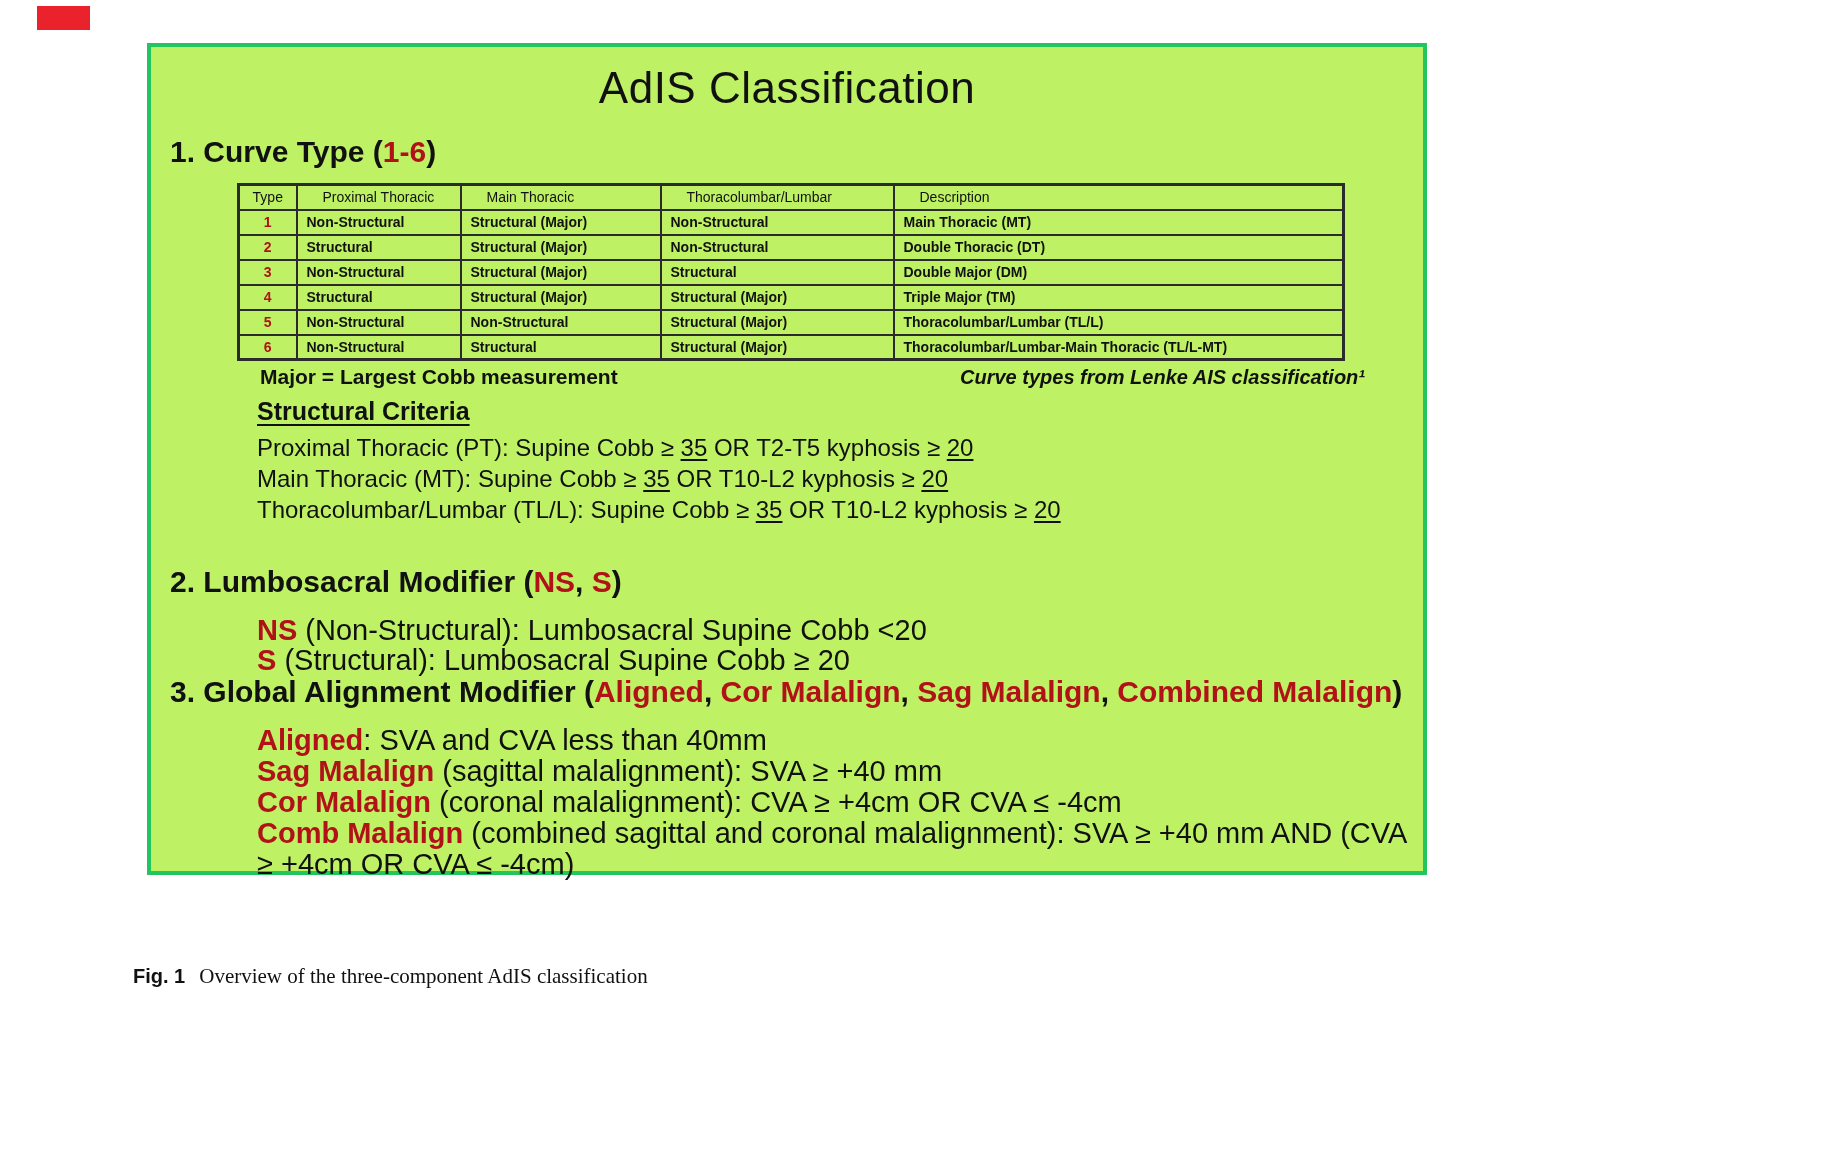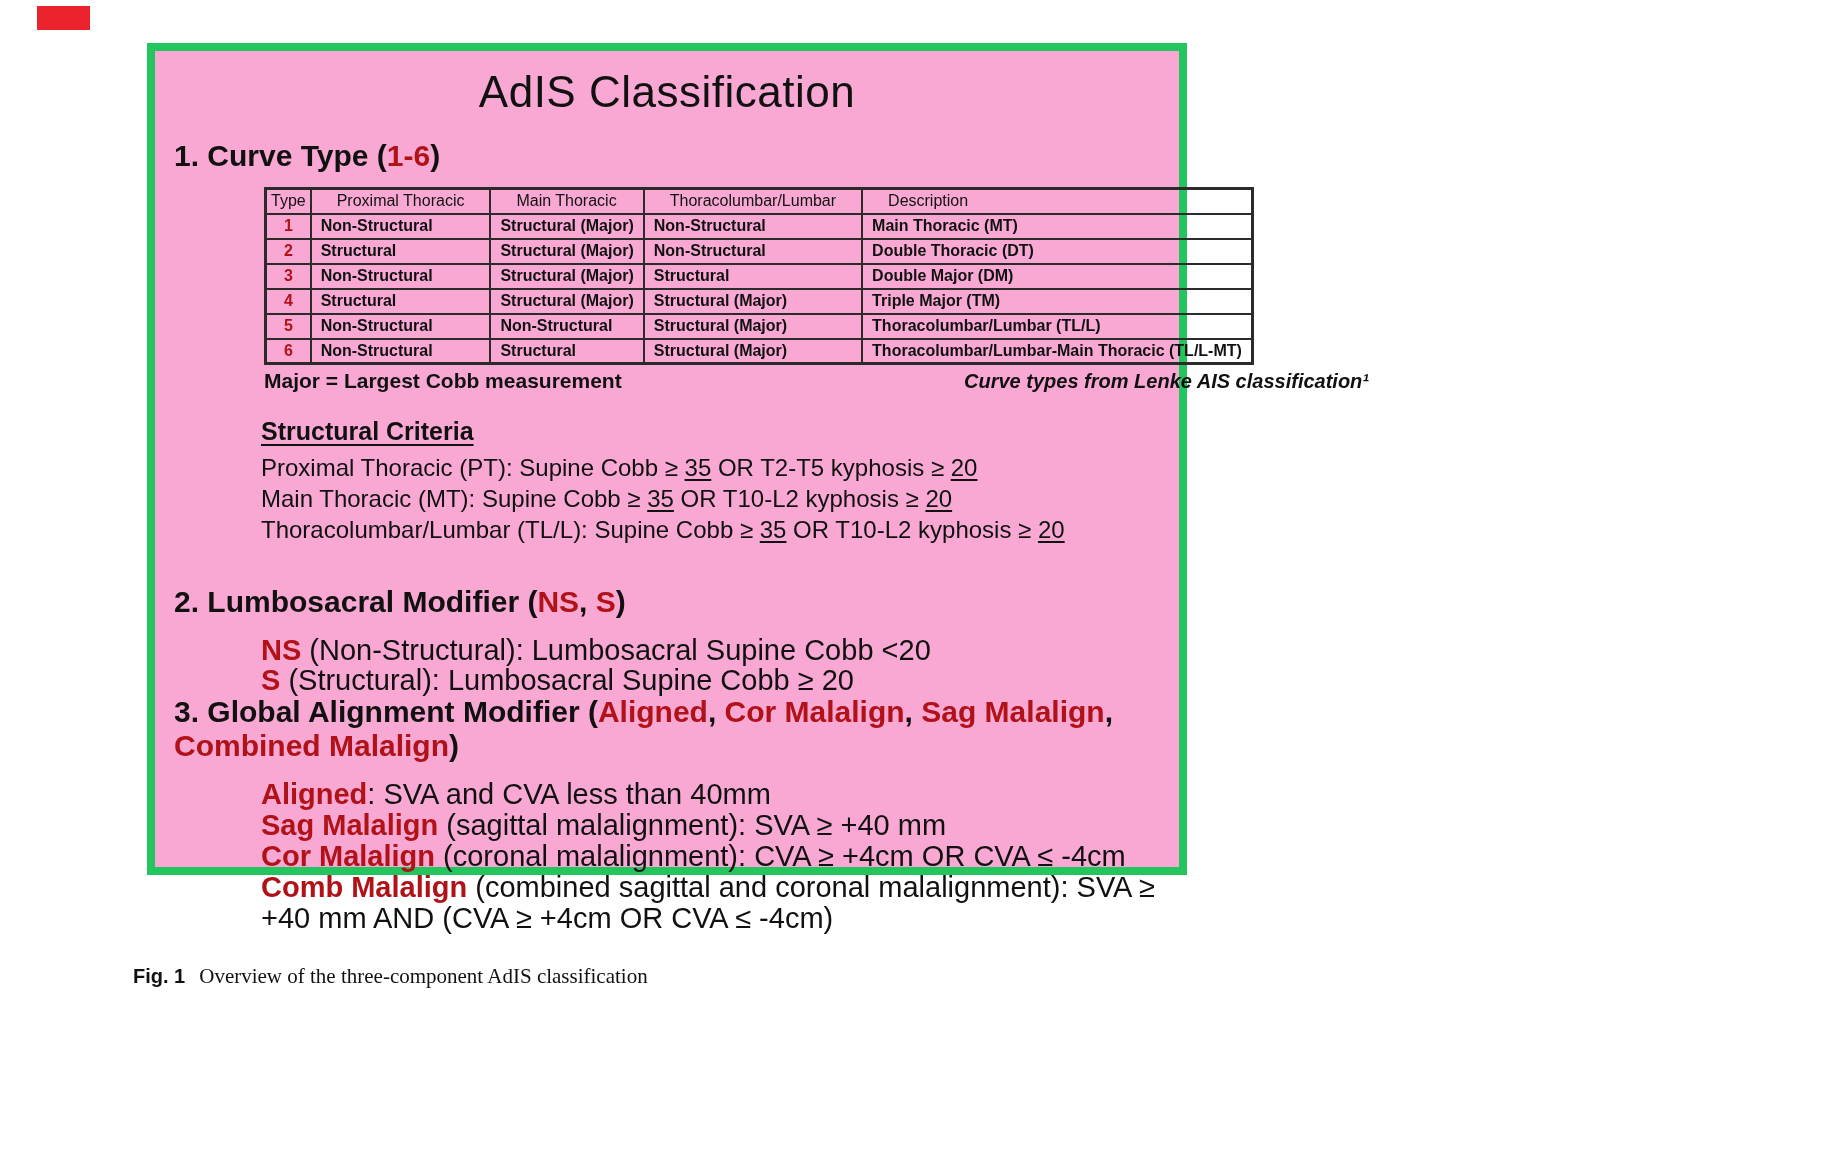--- a/index.html
+++ b/index.html
@@ -3,37 +3,37 @@
 <meta charset="utf-8">
 <style>
   :root{ --accent:#b11218; --ink:#111; }
   *{ margin:0; padding:0; box-sizing:border-box; }
   body{ background:#fff; font-family:"Liberation Sans", sans-serif; color:var(--ink); }
   .page{ position:relative; width:1838px; height:1156px; background:#ffffff; overflow:hidden; }
 
   .corner-mark{ position:absolute; left:37px; top:6px; width:53px; height:24px; }
 
   .figure-box{
-    position:absolute; left:147px; top:43px; width:1040px; height:832px;
-    border:8px solid #22c55e; background:#f9a8d4;
+    position:absolute; left:147px; top:43px; width:1280px; height:832px;
+    border:4px solid #22c55e; background:#bef264;
   }
 
   .fig-title{ text-align:center; font-size:44px; font-weight:400; letter-spacing:0.5px; margin-top:16px; }
 
   .section-heading{ font-size:30px; font-weight:700; margin-left:19px; }
   .h1{ margin-top:22px; }
   .h2{ margin-top:40px; }
   .h3{ }
 
   .accent{ color:var(--accent); font-weight:700; }
   .uline{ text-decoration:underline; text-underline-offset:3px; }
 
   table.curve-table{
-    border-collapse:collapse; margin-left:109px; margin-top:14px;
-    font-size:16px; table-layout:fixed;
+    border-collapse:collapse; margin-left:86px; margin-top:14px;
+    font-size:14px; table-layout:fixed;
   }
   table.curve-table, table.curve-table th, table.curve-table td{
     border:2px solid #2b2b2b;
   }
   table.curve-table{ border-width:3px; }
   table.curve-table th{
     font-weight:400; text-align:left; padding:1px 25px; height:25px; white-space:nowrap;
   }
   table.curve-table th:first-child{ text-align:center; padding:1px 4px; }
   table.curve-table td{
@@ -43,21 +43,21 @@
   .col-type{ width:58px; } .col-pt{ width:164px; } .col-mt{ width:200px; }
   .col-tll{ width:233px; } .col-desc{ width:450px; }
 
   .table-notes{
     width:1105px; margin-left:109px; margin-top:4px;
     display:flex; justify-content:space-between; align-items:baseline;
   }
   .note-left{ font-size:21px; font-weight:600; }
   .note-right{ font-size:20px; font-weight:700; font-style:italic; }
 
-  .criteria{ margin-left:106px; margin-top:24px; }
+  .criteria{ margin-left:106px; margin-top:8px; }
   .criteria-heading{ font-size:25px; font-weight:600; text-decoration:underline; text-underline-offset:4px; margin-bottom:6px; }
   .criteria .text-line{ font-size:24px; line-height:31px; }
 
   .mod-items{ margin-left:106px; margin-top:16px; }
   .mod-items .text-line{ font-size:29px; line-height:30px; }
   .s3-items .text-line{ line-height:31px; }
 
   .fig-caption{
     position:absolute; left:133px; top:964px; font-size:21px;
     font-family:"Liberation Serif", serif;

